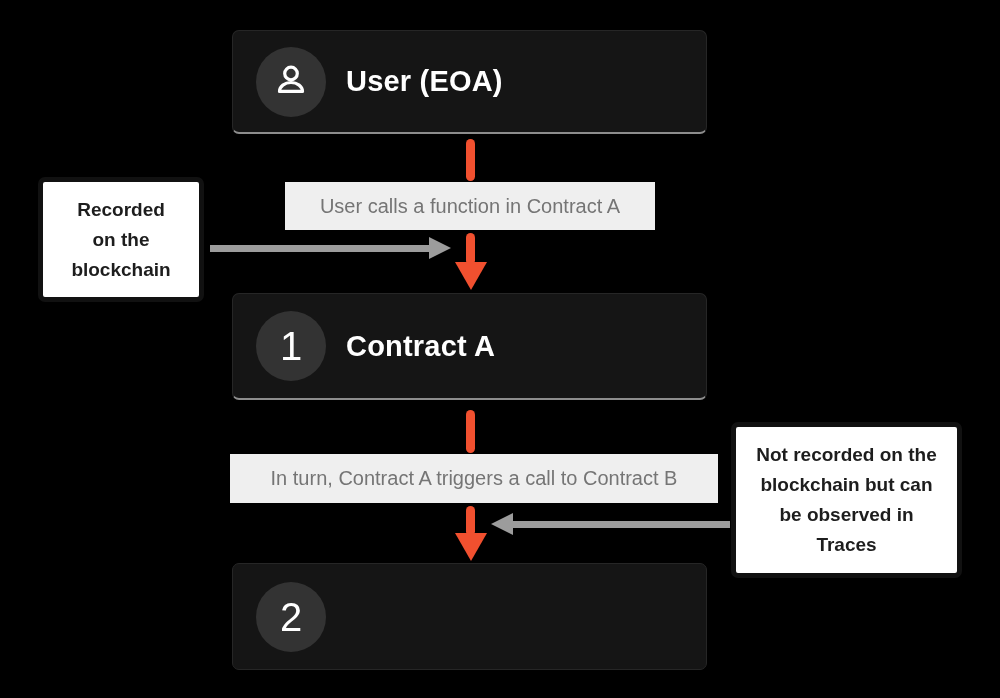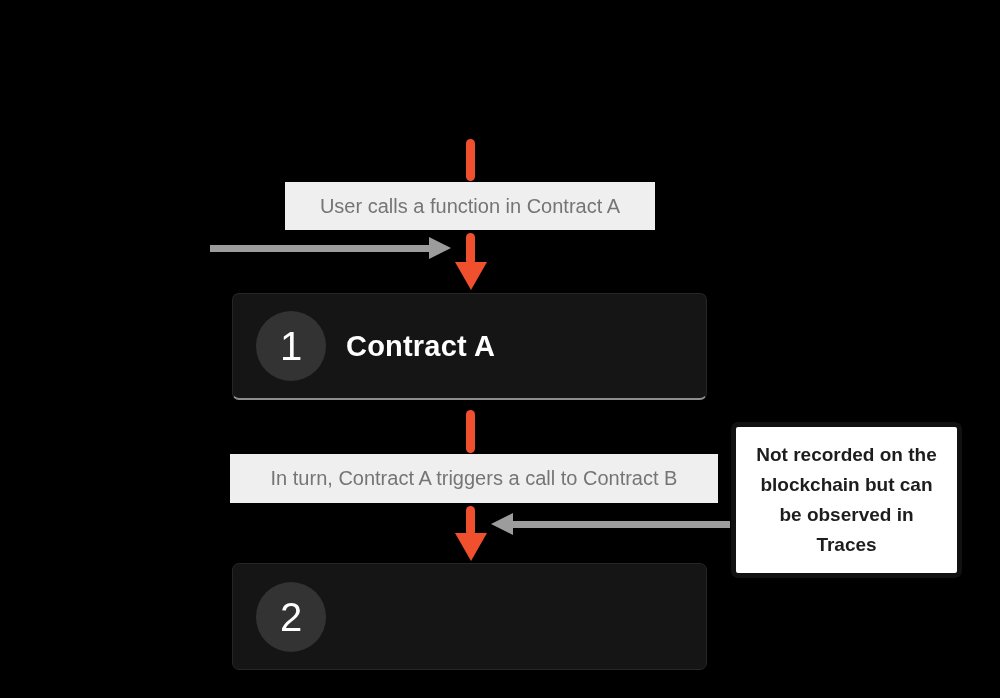--- a/index.html
+++ b/index.html
@@ -66,26 +66,40 @@
     text-align:center; display:flex; align-items:center; justify-content:center;
   }
   #annotation-left  { left:38px;  top:177px; width:166px; height:125px; padding:0 26px; }
   #annotation-right { left:731px; top:422px; width:231px; height:156px; padding:0 15px; }
 </style>
 </head>
 <body>
 
 <div id="stage">
 
+  <div class="node edge-line" id="user-node">
+    <div class="disc">
+      <span>
+        <svg width="40" height="40" viewBox="0 0 40 40" fill="none" stroke="#ffffff" stroke-width="3.2">
+          <circle cx="20" cy="13.5" r="6.3"></circle>
+          <path d="M20 22.5 c-6.4 0 -11.5 4 -11.5 8.9 h23 c0 -4.9 -5.1 -8.9 -11.5 -8.9 z" stroke-linejoin="round"></path>
+        </svg>
+      </span>
+    </div>
+    <span class="node-label">User (EOA)</span>
+  </div>
 
   <div class="vshaft" id="shaft-1a"></div>
   <div class="flow-label" id="flow-label-1">User calls a function in Contract A</div>
   <div class="vshaft" id="shaft-1b"></div>
   <div class="vhead" id="head-1"></div>
 
+  <div class="annotation" id="annotation-left">
+    <span>Recorded on the blockchain</span>
+  </div>
   <div class="hshaft" id="gray-shaft-1"></div>
   <div class="hhead" id="gray-head-1"></div>
 
   <div class="node edge-line" id="contract-a-node">
     <div class="disc">
       <span class="badge-num">1</span>
     </div>
     <span class="node-label">Contract A</span>
   </div>
 

